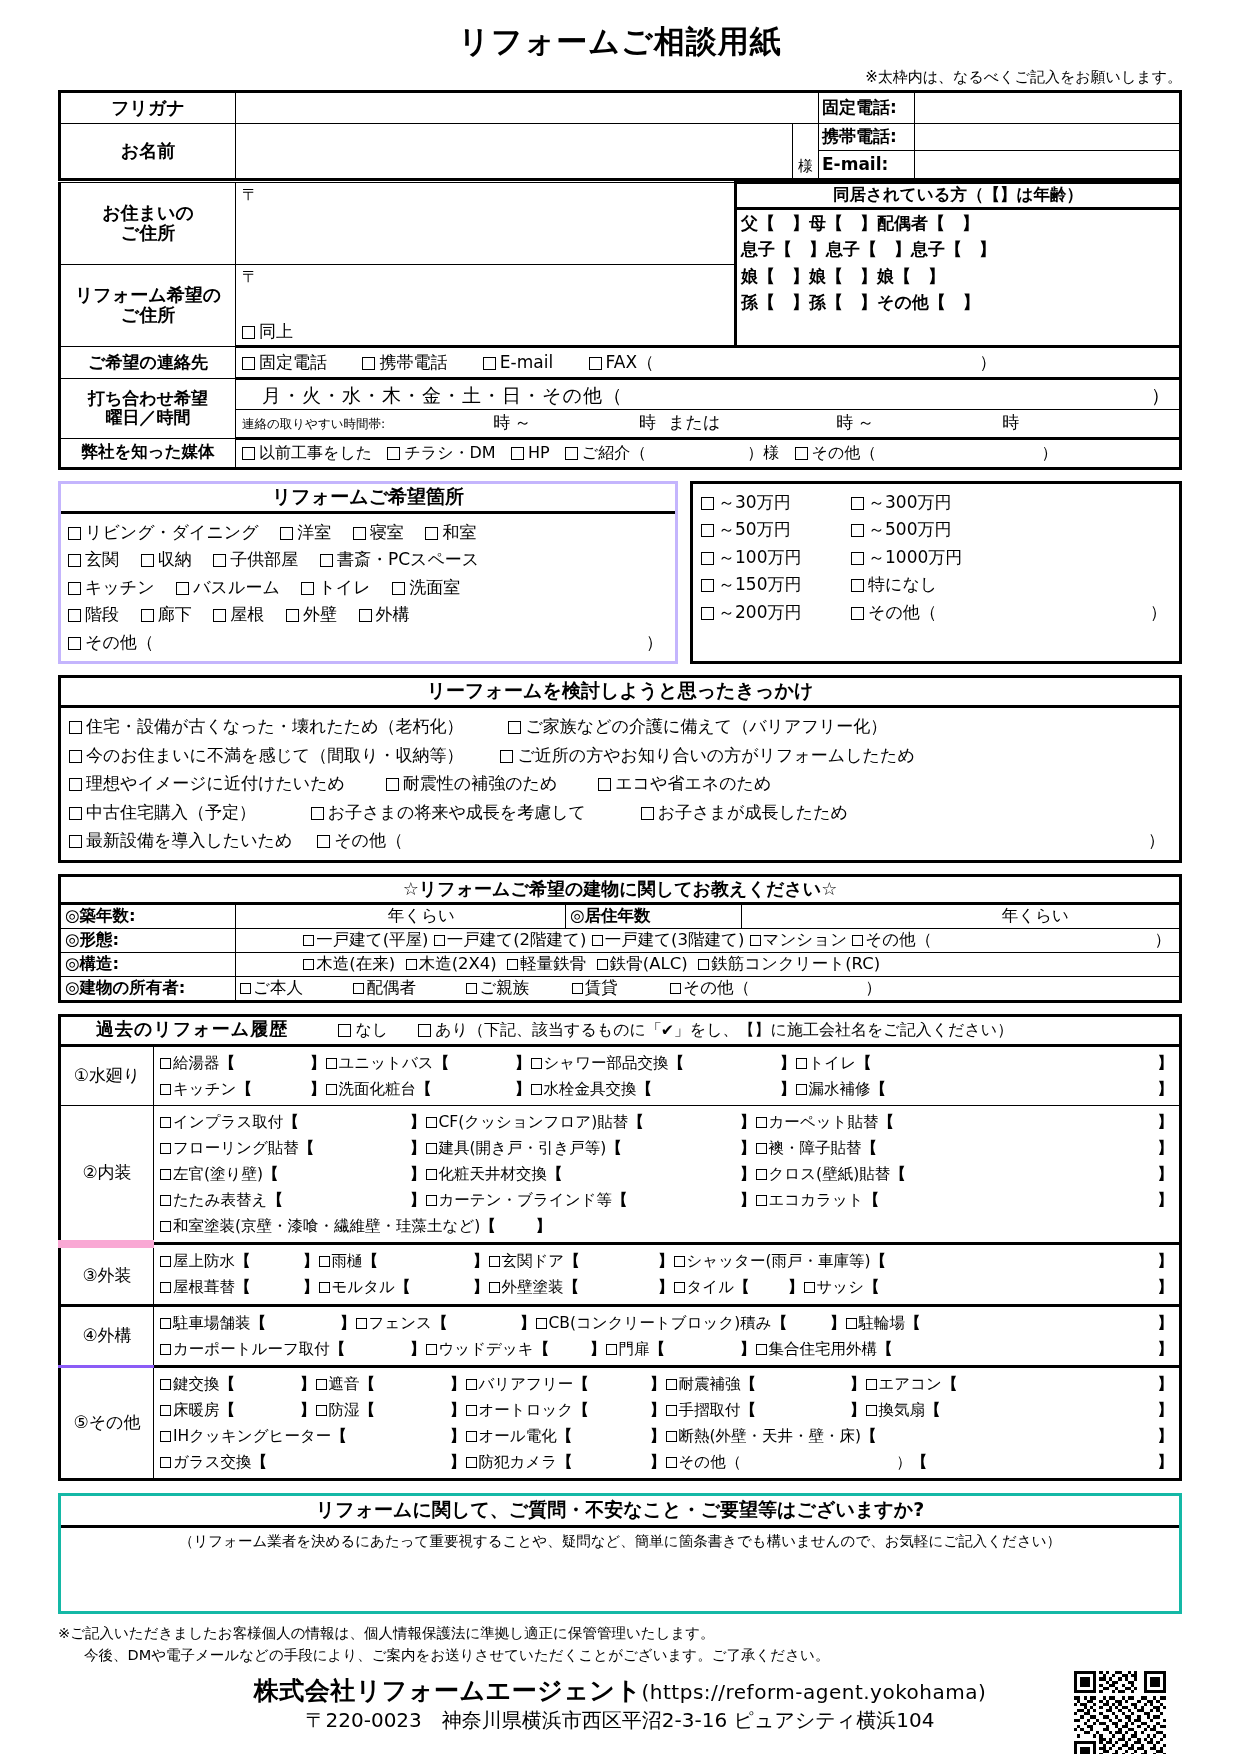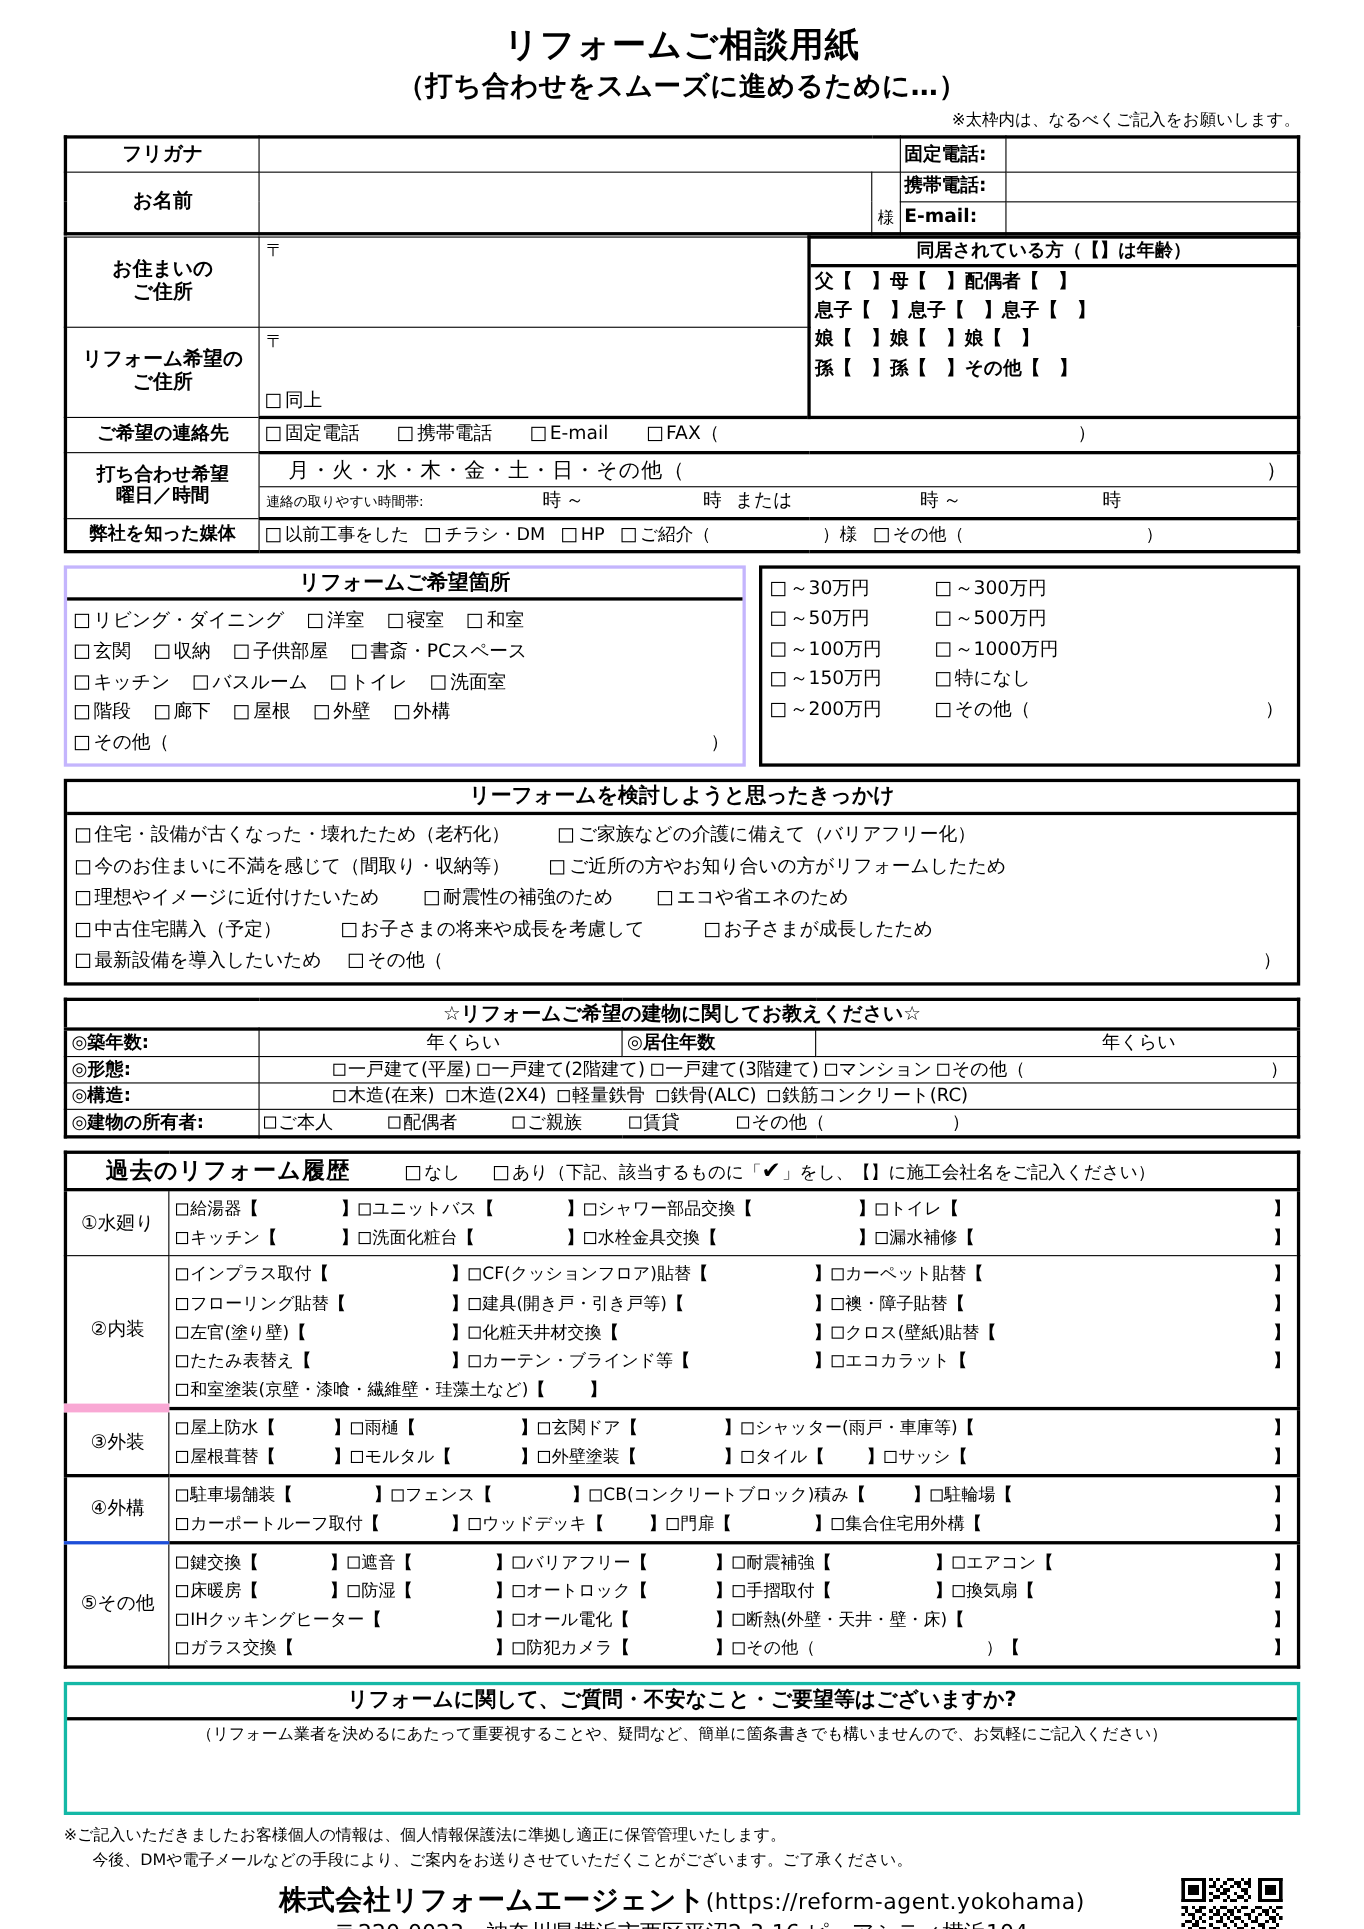--- a/index.html
+++ b/index.html
@@ -69,21 +69,21 @@
   
   .t-bld { border:3px solid #000; margin-top:11px; }
   .t-bld td { border:1px solid #000; font-size:16.5px; padding:2px 4px; }
   .t-bld .hd { text-align:center; font-weight:bold; font-size:18px; border-bottom:3px solid #000; }
   .bl { font-weight:bold; white-space:nowrap; }
 
   
   .t-hist { border:3px solid #000; margin-top:11px; }
   .t-hist td { border:1px solid #000; }
   .hist-head { font-size:16px; padding:3px 2px 4px 2px; }
-  .hist-head b { font-size:21px; letter-spacing:1px; }
+  .hist-head b { font-size:18px; letter-spacing:1px;font-family:Liberation Mono, monospace; }
   .cat { width:94px; text-align:center; font-weight:normal; font-size:17px; }
   .items { padding:3px 2px 3px 6px; font-size:15.5px; line-height:1.68; }
   .items .r { display:flex;align-items:center; }
   .brk { font-weight:bold; }
 
   
   .qbox { border:3px solid #14b8a6; margin-top:12px; }
   .qtitle { text-align:center; font-weight:bold; font-size:19px; padding:3px 0 4px; border-bottom:3px solid #000; }
   .qsub { text-align:center; font-size:14.5px; padding:5px 0 0; }
   .qspace { height:62px; }
@@ -96,21 +96,20 @@
   .cname .url { font-size:20px; font-weight:normal; }
   .caddr { font-size:20px; margin-top:4px; }
   .qr { position:absolute; right:16px; top:-6px; width:92px; height:92px; }
 </style>
 </head>
 <body>
 
 <div class="page">
 
   <div class="title">リフォームご相談用紙</div>
-  <div class="subtitle">（打ち合わせをスムーズに進めるために…）</div>
   <div class="note-top">※太枠内は、なるべくご記入をお願いします。</div>
 
   <table class="t-top">
     <tbody>
         <tr>
       <td class="c-lab" rowspan="1">フリガナ</td>
       <td class="c-main" colspan="2" style="height:32px"></td>
       <td class="c-tel-lab">固定電話:</td>
       <td class="c-tel-val"></td>
     </tr>
@@ -452,21 +451,21 @@
         <div class="r">
           <span style="width:250px;display:inline-block"><span class="cbs"></span><span>カーポートルーフ取付</span><span class="brk">【</span></span>
           <span style="width:180px;display:inline-block"><span class="brk">】</span><span class="cbs"></span><span>ウッドデッキ</span><span class="brk">【</span></span>
           <span style="width:150px;display:inline-block"><span class="brk">】</span><span class="cbs"></span><span>門扉</span><span class="brk">【</span></span>
           <span style="flex:1;display:inline-block;position:relative"><span class="brk">】</span><span class="cbs"></span><span>集合住宅用外構</span><span class="brk">【</span><span class="brk" style="position:absolute;right:4px">】</span></span>
         </div>
       </td>
     </tr>
 
     <tr>
-      <td class="cat" style="border-top:3px solid #1d4ed8">⑤その他</td>
+      <td class="cat" style="border-top:3px solid #8b5cf6">⑤その他</td>
       <td class="items" style="border-top:3px solid #000">
         <div class="r">
           <span style="width:140px;display:inline-block"><span class="cbs"></span><span>鍵交換</span><span class="brk">【</span></span>
           <span style="width:150px;display:inline-block"><span class="brk">】</span><span class="cbs"></span><span>遮音</span><span class="brk">【</span></span>
           <span style="width:200px;display:inline-block"><span class="brk">】</span><span class="cbs"></span><span>バリアフリー</span><span class="brk">【</span></span>
           <span style="width:200px;display:inline-block"><span class="brk">】</span><span class="cbs"></span><span>耐震補強</span><span class="brk">【</span></span>
           <span style="flex:1;display:inline-block;position:relative"><span class="brk">】</span><span class="cbs"></span><span>エアコン</span><span class="brk">【</span><span class="brk" style="position:absolute;right:4px">】</span></span>
         </div>
         <div class="r">
           <span style="width:140px;display:inline-block"><span class="cbs"></span><span>床暖房</span><span class="brk">【</span></span>

